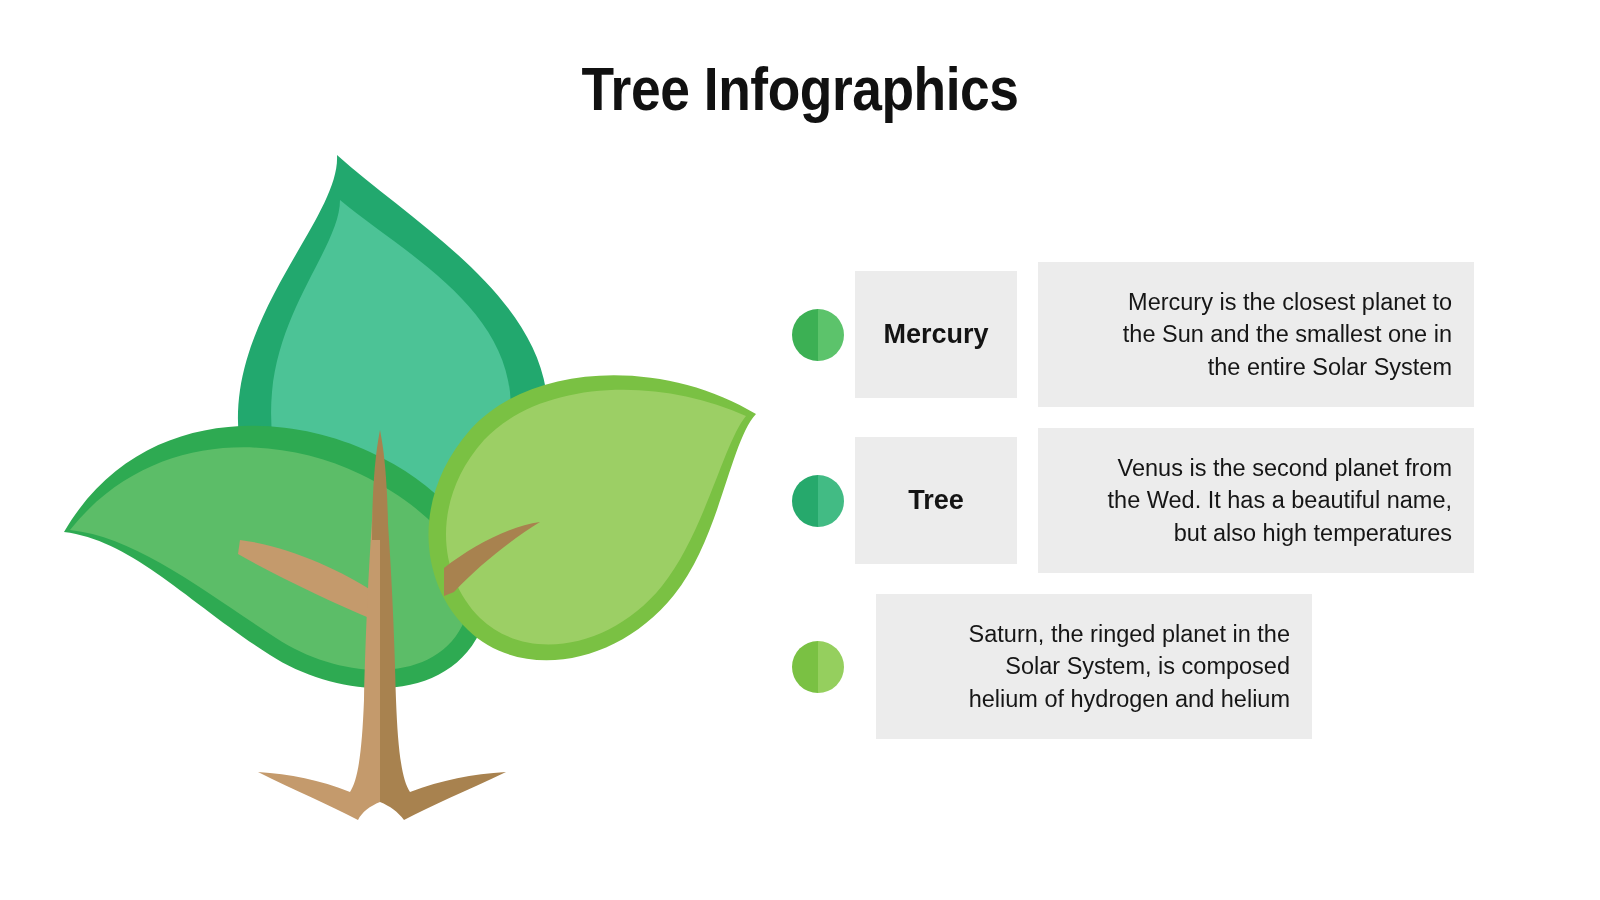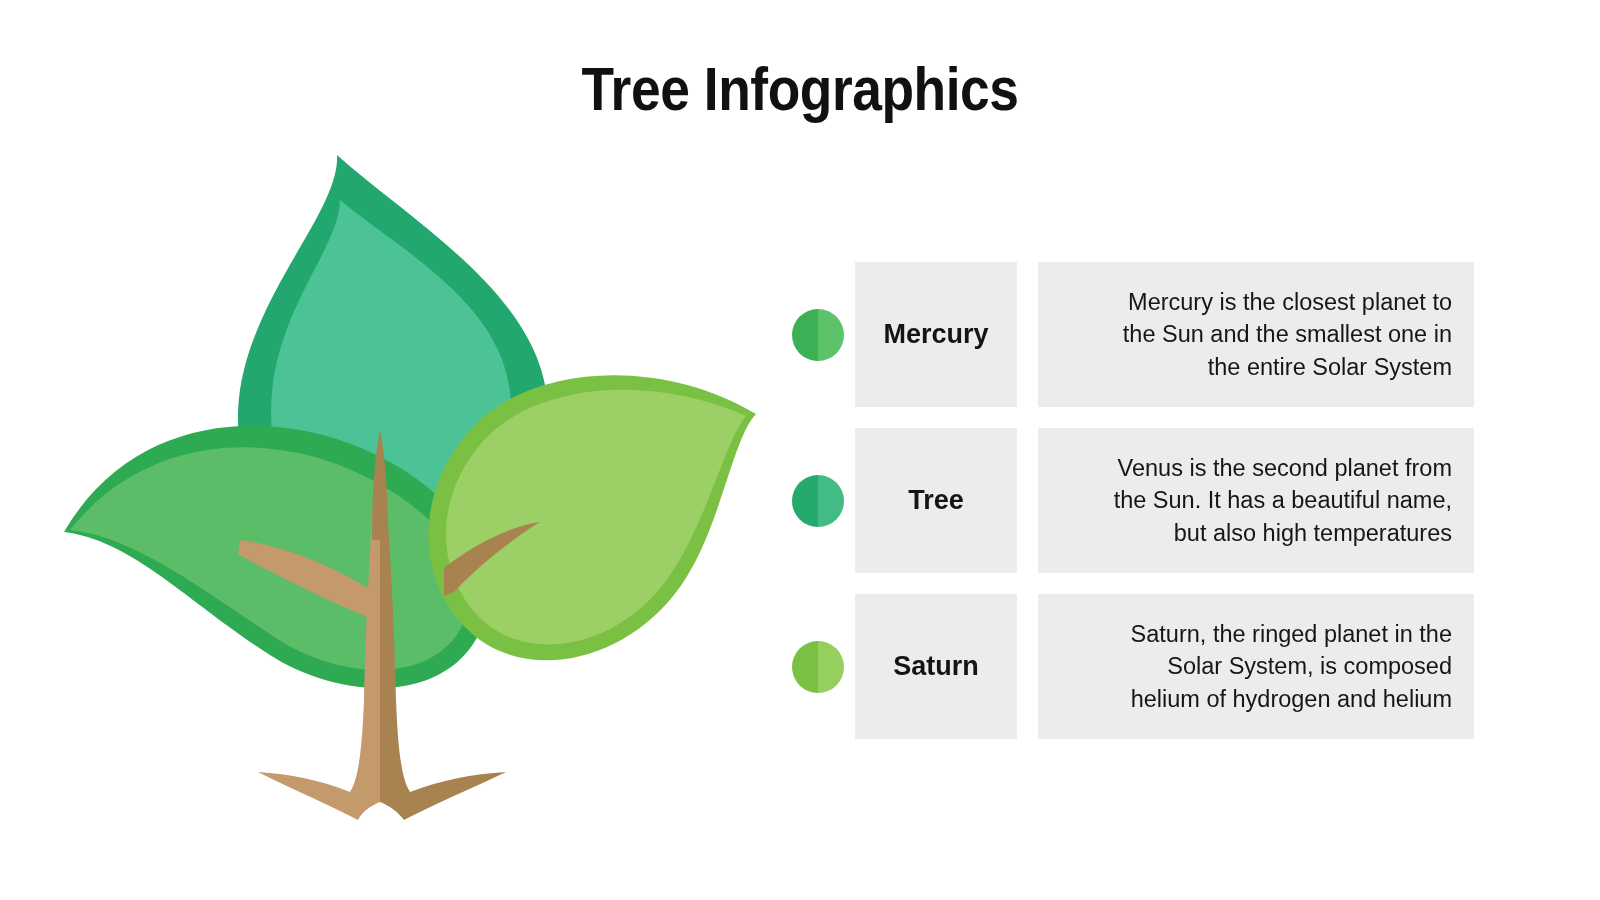--- a/index.html
+++ b/index.html
@@ -83,21 +83,21 @@
     top: 0;
     width: 50%;
     height: 100%;
   }
   .bullet .half-left { left: 0; }
   .bullet .half-right { right: 0; }
 
   .label-box {
     flex: 0 0 162px;
     width: 162px;
-    height: 145px;
+    height: 127px;
     background: #ececec;
     display: flex;
     align-items: center;
     justify-content: center;
     font-size: 27px;
     font-weight: bold;
     color: #141414;
   }
 
   .spacer { flex: 0 0 21px; }
@@ -233,33 +233,30 @@
       <div class="bullet">
         <div class="half-left" style="background:#26a96c"></div>
         <div class="half-right" style="background:#42bb84"></div>
       </div>
     </div>
     <div class="label-box">
       <span>Tree</span>
     </div>
     <div class="spacer"></div>
     <div class="desc-box">
-      <div class="desc-text">Venus is the second planet from the Sun. It has a beautiful name, but also high temperatures</div>
+      <div class="desc-text">Venus is the second planet from the Wed. It has a beautiful name, but also high temperatures</div>
     </div>
   </div>
 
   <div class="row row-2">
     <div class="bullet-wrap">
       <div class="bullet">
         <div class="half-left" style="background:#7ac143"></div>
         <div class="half-right" style="background:#95cf5e"></div>
       </div>
     </div>
-    <div class="label-box">
-      <span>Saturn</span>
-    </div>
     <div class="spacer"></div>
     <div class="desc-box">
       <div class="desc-text">Saturn, the ringed planet in the Solar System, is composed helium of hydrogen and helium</div>
     </div>
   </div>
 
 </div>
 
 </body></html>

